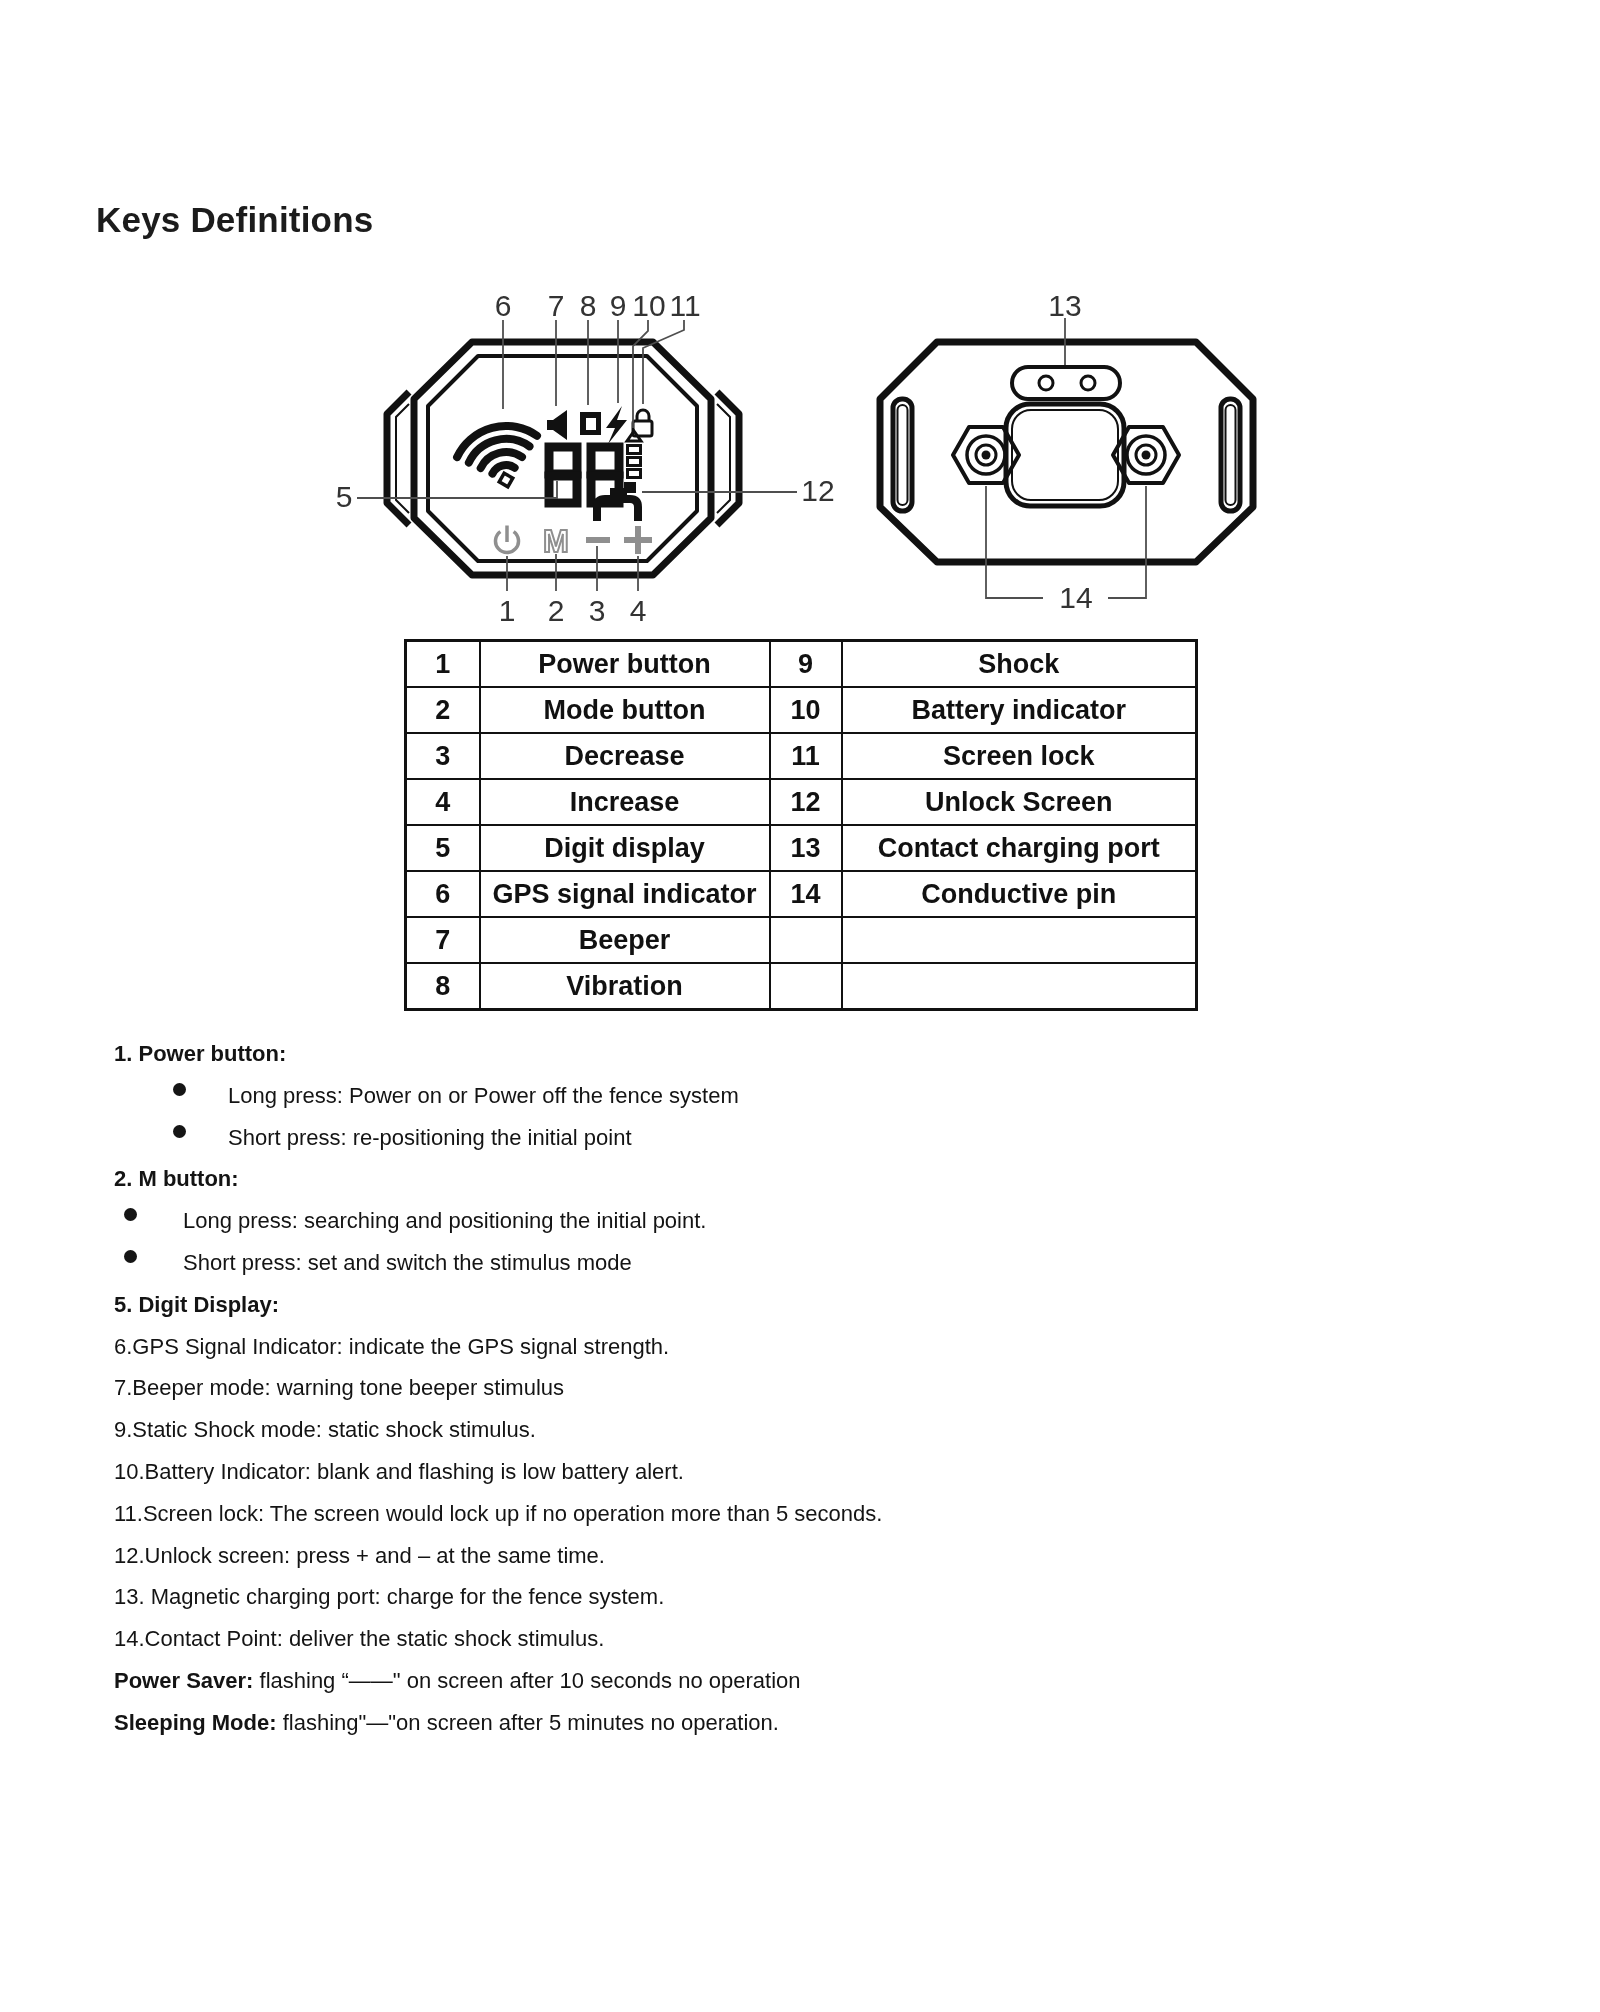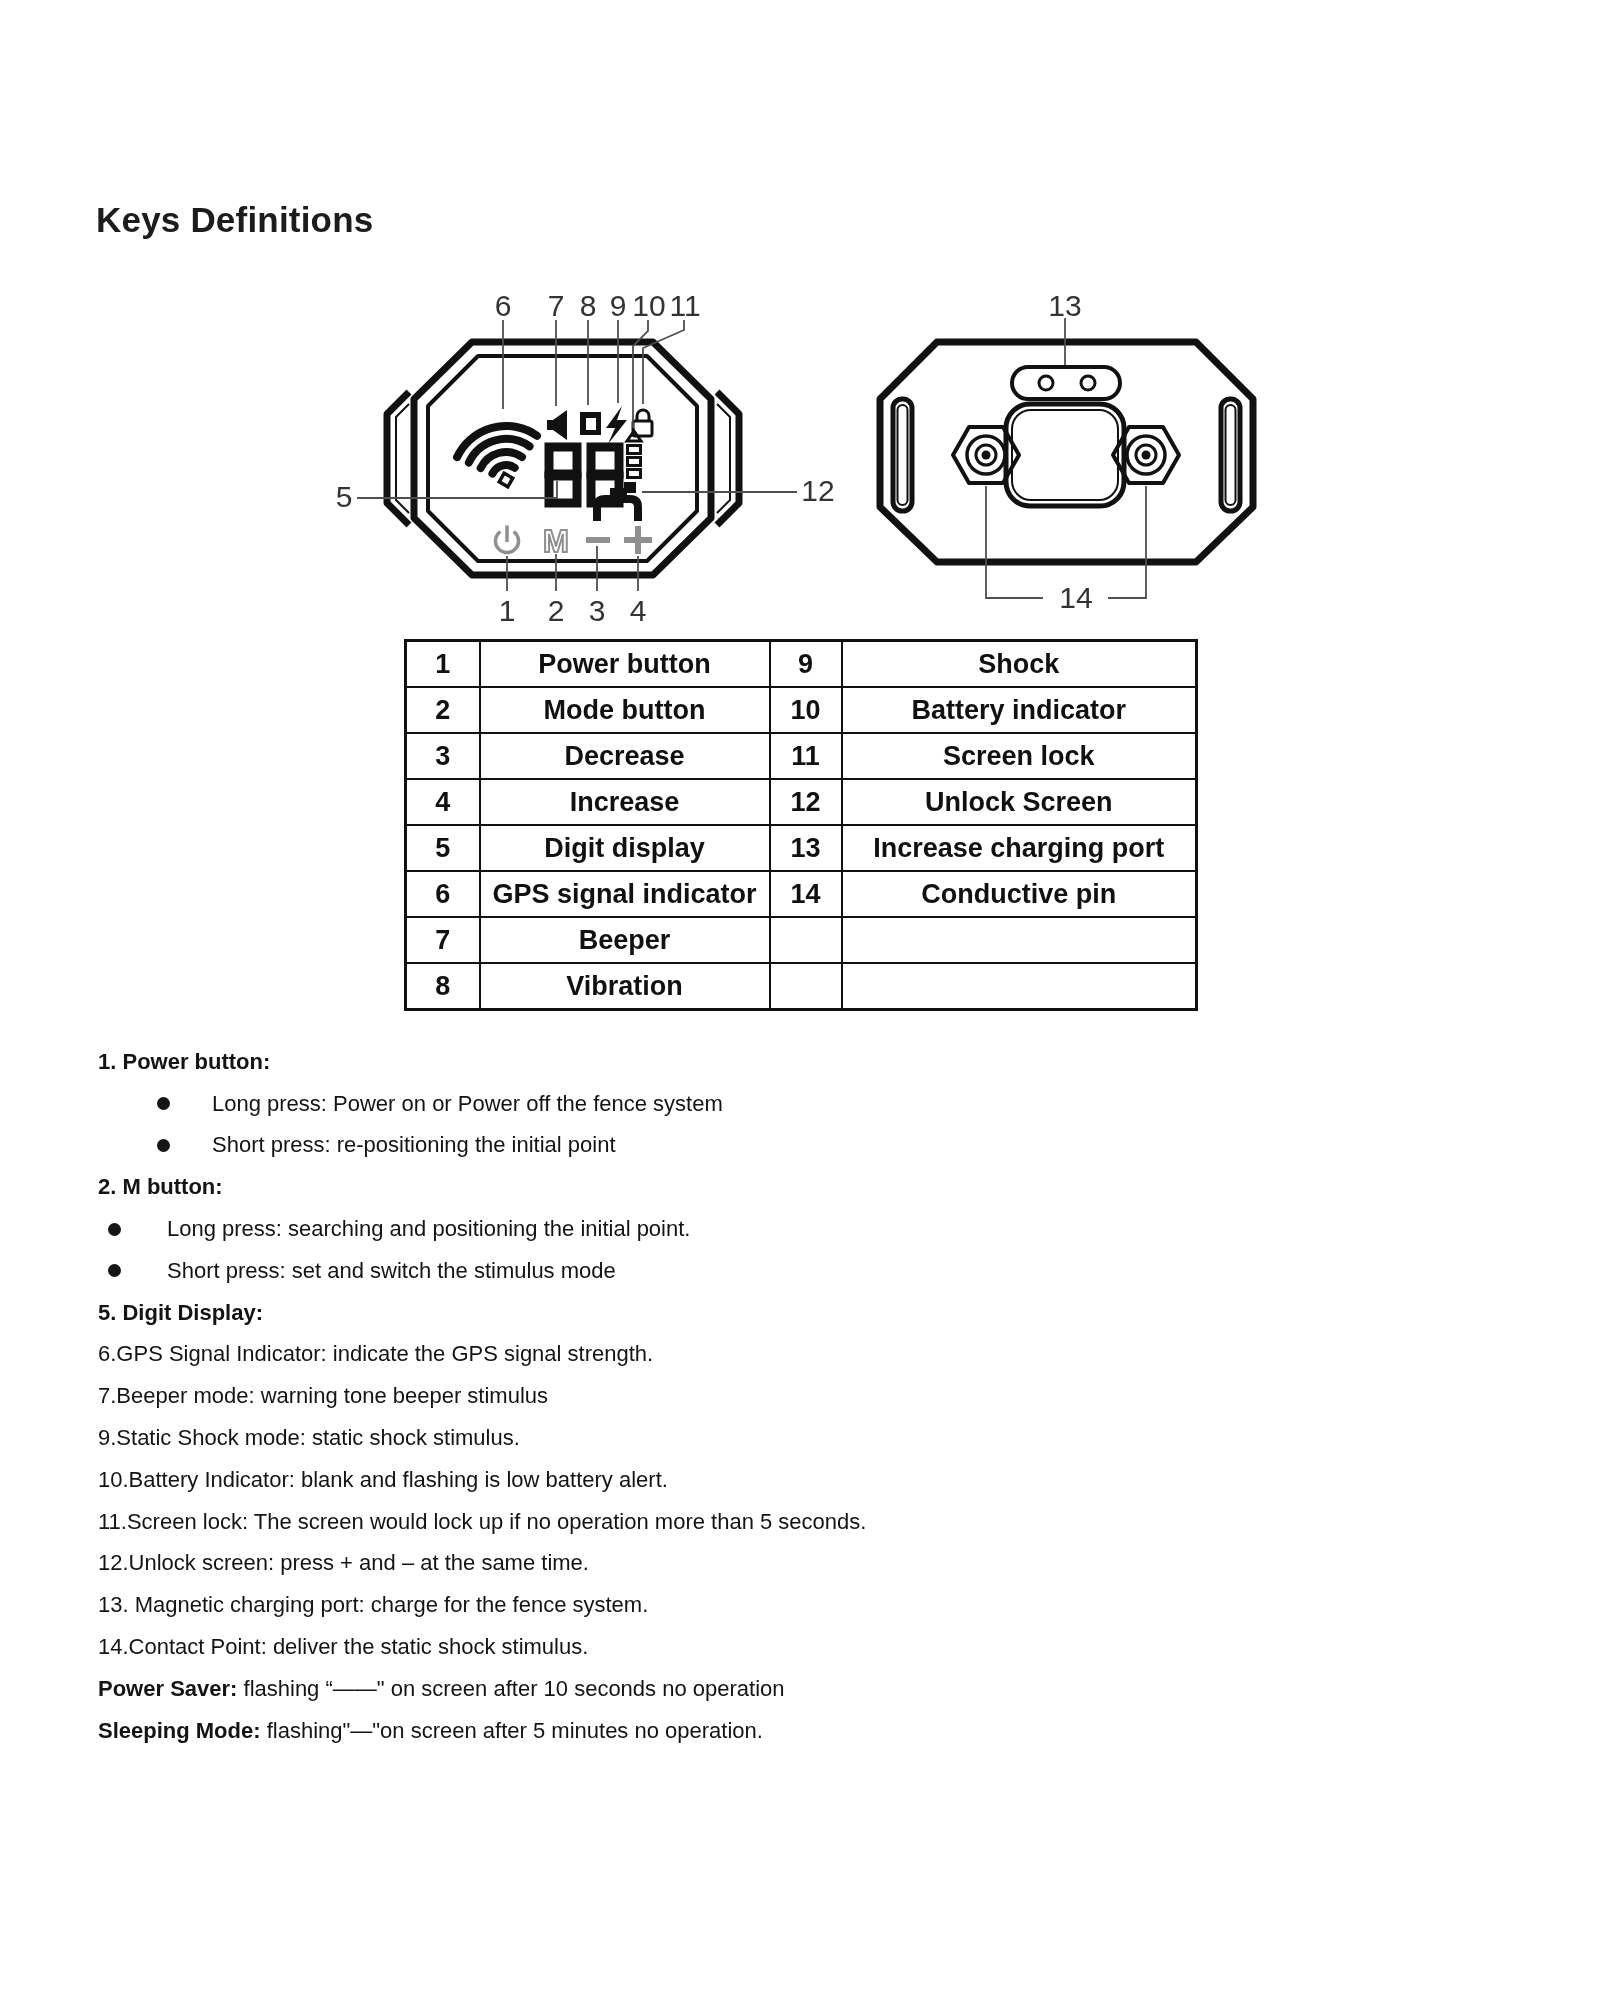--- a/index.html
+++ b/index.html
@@ -29,21 +29,21 @@
   .keytable{
     position:absolute;left:404px;top:639px;width:791px;
     border-collapse:collapse;table-layout:fixed;border:3px solid #111;
   }
   .keytable td{
     border:2.5px solid #111;height:44px;padding:0;text-align:center;
     font-size:27px;font-weight:bold;color:#111;overflow:hidden;
   }
   
   .bodytext{position:absolute;left:98px;top:1041px;width:1400px;font-size:22px;color:#141414;}
-  .line{height:41.8px;display:flex;align-items:center;white-space:pre;}
+  .line{height:41.8px;display:flex;align-items:flex-start;white-space:pre;margin-left:16px;}
   .line b{font-weight:bold;}
   .dot{width:13px;height:13px;border-radius:50%;background:#151515;flex:none;}
   .b1 .dot{margin-left:59px;margin-right:42px;}
   .b2 .dot{margin-left:10px;margin-right:46px;}
 </style>
 </head>
 <body>
 
 <div class="title">Keys Definitions</div>
 
@@ -203,21 +203,21 @@
     <tr>
       <td>4</td>
       <td>Increase</td>
       <td>12</td>
       <td>Unlock Screen</td>
     </tr>
     <tr>
       <td>5</td>
       <td>Digit display</td>
       <td>13</td>
-      <td>Increase charging port</td>
+      <td>Contact charging port</td>
     </tr>
     <tr>
       <td>6</td>
       <td>GPS signal indicator</td>
       <td>14</td>
       <td>Conductive pin</td>
     </tr>
     <tr>
       <td>7</td>
       <td>Beeper</td>

